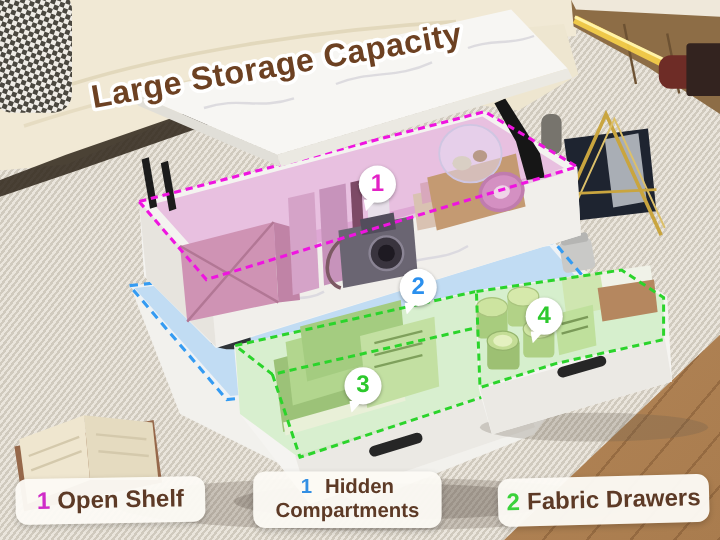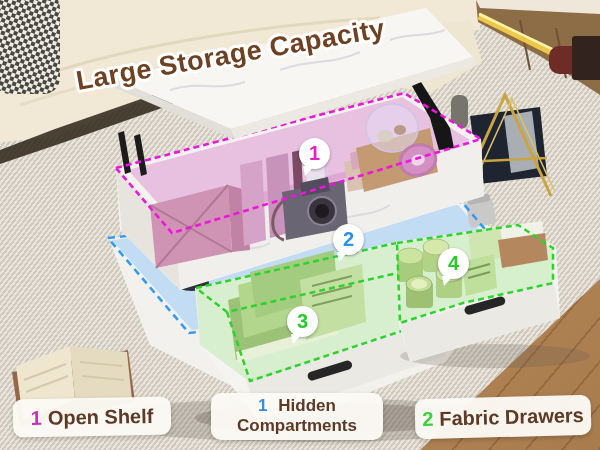--- a/index.html
+++ b/index.html
@@ -19,21 +19,21 @@
   .badge::after{content:"";position:absolute;left:4px;bottom:-7px;width:11px;height:10px;background:#fff;
          clip-path:polygon(0 0,100% 0,18% 100%);}
   .badge-1{left:299px;top:138px;color:#e321c6;}
   .badge-2{left:333px;top:224px;color:#2b90ee;}
   .badge-3{left:287px;top:306px;color:#2cc92c;}
   .badge-4{left:438px;top:248px;color:#2cc92c;}
   .legend-pill{position:absolute;z-index:6;background:rgba(252,250,245,.96);border-radius:10px;
         box-shadow:0 2px 5px rgba(0,0,0,.2);color:#5d3a26;font-weight:bold;
         display:flex;align-items:center;justify-content:center;text-align:center;}
   .legend-a{left:13px;top:398px;width:158px;height:38px;font-size:20px;transform:rotate(-1deg);}
-  .legend-b{left:211px;top:393px;width:172px;height:47px;font-size:17px;line-height:1.15;
+  .legend-b{left:211px;top:393px;width:157px;height:47px;font-size:17px;line-height:1.15;
             padding:0 0;box-sizing:border-box;display:block;padding-top:3px;}
   .legend-c{left:415px;top:397px;width:176px;height:40px;font-size:20px;transform:rotate(-1.5deg);}
   .legend-pill .num{margin-right:6px;}
   .legend-a .num{color:#cf2bc7;}
   .legend-b .num{color:#338fe3;}
   .legend-c .num{color:#3bd23b;}
 </style>
 </head>
 <body>
 

